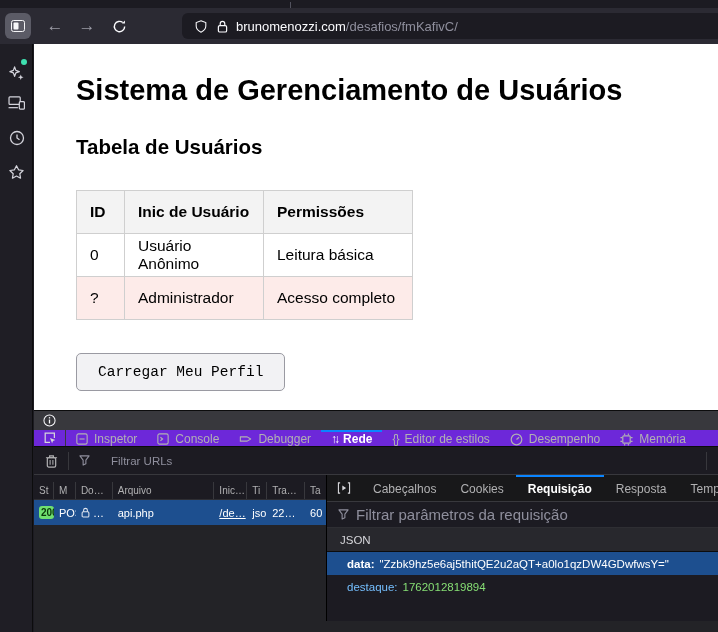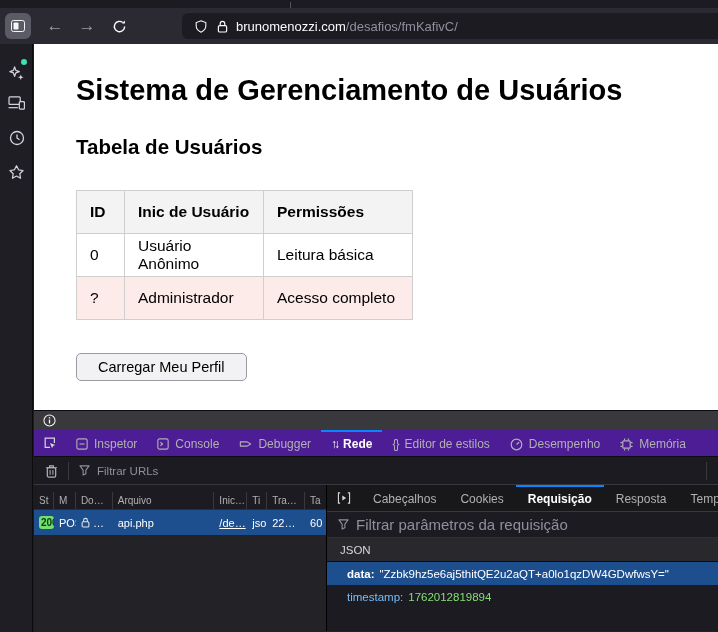--- a/index.html
+++ b/index.html
@@ -30,40 +30,40 @@
   .page { position:absolute; left:34px; top:44px; width:684px; height:366px; background:#ffffff; overflow:hidden; padding:28px 0 0 42px; color:#000; }
   .page h1 { font-size:29px; line-height:36px; font-weight:bold; margin-bottom:27px; }
   .page h2 { font-size:20.5px; line-height:24px; font-weight:bold; margin-bottom:31px; }
   table.users { border-collapse:collapse; font-size:15.5px; }
   table.users th, table.users td { border:1px solid #cfcfcf; height:43px; padding:0 12px 0 13px; text-align:left; font-weight:normal; }
   table.users th { background:#f3f3f3; font-weight:bold; }
   table.users .col-id { width:48px; }
   table.users .col-tipo { width:139px; }
   table.users .col-perm { width:149px; }
   tr.row-highlight td { background:#fdebe9; }
-  .load-btn { margin-top:33px; height:28px; padding:0 21px; font-size:14.5px; font-family:Liberation Sans, sans-serif; color:#000; background:#f2f2f4; border:1px solid #9a9aa2; border-radius:5px; }
+  .load-btn { margin-top:33px; height:38px; padding:0 21px; font-size:14.5px; font-family:Liberation Mono, monospace; color:#000; background:#f2f2f4; border:1px solid #9a9aa2; border-radius:5px; }
 
   
   .notice-bar { position:absolute; left:34px; top:410px; width:684px; height:20px; background:#38383d; color:#fbfbfe; display:flex; align-items:center; font-size:11.5px; white-space:nowrap; overflow:hidden; border-top:1px solid #0c0c0d; }
   .notice-bar svg { margin:0 7px 0 9px; flex:0 0 auto; }
 
   
   .devtools { position:absolute; left:34px; top:430px; width:684px; height:202px; background:#232327; color:#b1b1b3; font-size:12px; }
-  .dt-tabs { height:27px; background:#4c1d95; border-bottom:1px solid #0c0c0d; display:flex; align-items:stretch; overflow:hidden; }
+  .dt-tabs { height:17px; background:#6d28d9; border-bottom:1px solid #0c0c0d; display:flex; align-items:stretch; overflow:hidden; }
   .pick-btn { width:32px; display:flex; align-items:center; justify-content:center; border-right:1px solid #38383d; color:#d7d7db; }
   .dt-tab { display:flex; align-items:center; gap:6px; padding:0 10px; border-top:2px solid transparent; white-space:nowrap; }
   .dt-tab.active { color:#fff; border-top:2px solid #0a84ff; }
   .dt-tab .tab-ic { display:flex; align-items:center; color:inherit; }
   .net-glyph { letter-spacing:-3px; font-size:12px; }
   .brace-glyph { font-size:12px; letter-spacing:-1px; }
 
   .dt-toolbar { height:28px; background:#1c1b22; border-bottom:1px solid #38383d; display:flex; align-items:center; position:relative; }
   .trash-btn { width:34px; display:flex; justify-content:center; color:#b1b1b3; }
   .dt-toolbar .vsep { width:1px; height:18px; background:#38383d; }
-  .filter-box { display:flex; align-items:center; gap:7px; margin-left:10px; color:#8f8f9d; font-size:11.5px; }
+  .filter-box { display:flex; align-items:center; gap:21px; margin-left:10px; color:#8f8f9d; font-size:11.5px; }
   .toolbar-right-sep { position:absolute; right:11px; top:5px; width:1px; height:18px; background:#38383d; }
 
   .dt-body { display:flex; height:146px; }
   .req-list { width:293px; border-right:1px solid #000; display:flex; flex-direction:column; background:#232327; }
   .req-cols { height:25px; background:#1c1b22; display:flex; align-items:flex-end; font-size:10px; color:#b1b1b3; border-bottom:1px solid #2e2e33; }
   .req-cols .c { padding-left:5px; height:17px; line-height:17px; border-right:1px solid #38383d; overflow:hidden; white-space:nowrap; }
   .req-row { height:25px; background:#1d4f8f; color:#fff; display:flex; align-items:center; font-size:11px; }
   .req-row .c { padding-left:5px; overflow:hidden; white-space:nowrap; display:flex; align-items:center; }
   .c.w-st{width:20px;} .c.w-m{width:22px;} .c.w-do{width:37px;} .c.w-arq{width:102px;} .c.w-ini{width:33px;} .c.w-ti{width:20px;} .c.w-tra{width:38px;} .c.w-ta{width:21px;}
   .status-badge { background:#70e070; color:#0b3a0b; font-weight:bold; border-radius:3px; padding:1px 2px; max-width:16px; overflow:hidden; white-space:nowrap; font-size:10px; }
@@ -334,21 +334,21 @@
           <span>Filtrar parâmetros da requisição</span>
         </div>
         <div class="json-header">
           <span>JSON</span>
         </div>
         <div class="param-row selected">
           <span class="pkey">data:</span>
           <span class="pval">"Zzbk9hz5e6aj5thitQE2u2aQT+a0lo1qzDW4GDwfwsY="</span>
         </div>
         <div class="param-row">
-          <span class="pkey">timestamp:</span>
+          <span class="pkey">destaque:</span>
           <span class="pval number">1762012819894</span>
         </div>
       </div>
 
     </div>
   </div>
 
 </div>
 
 </body></html>

